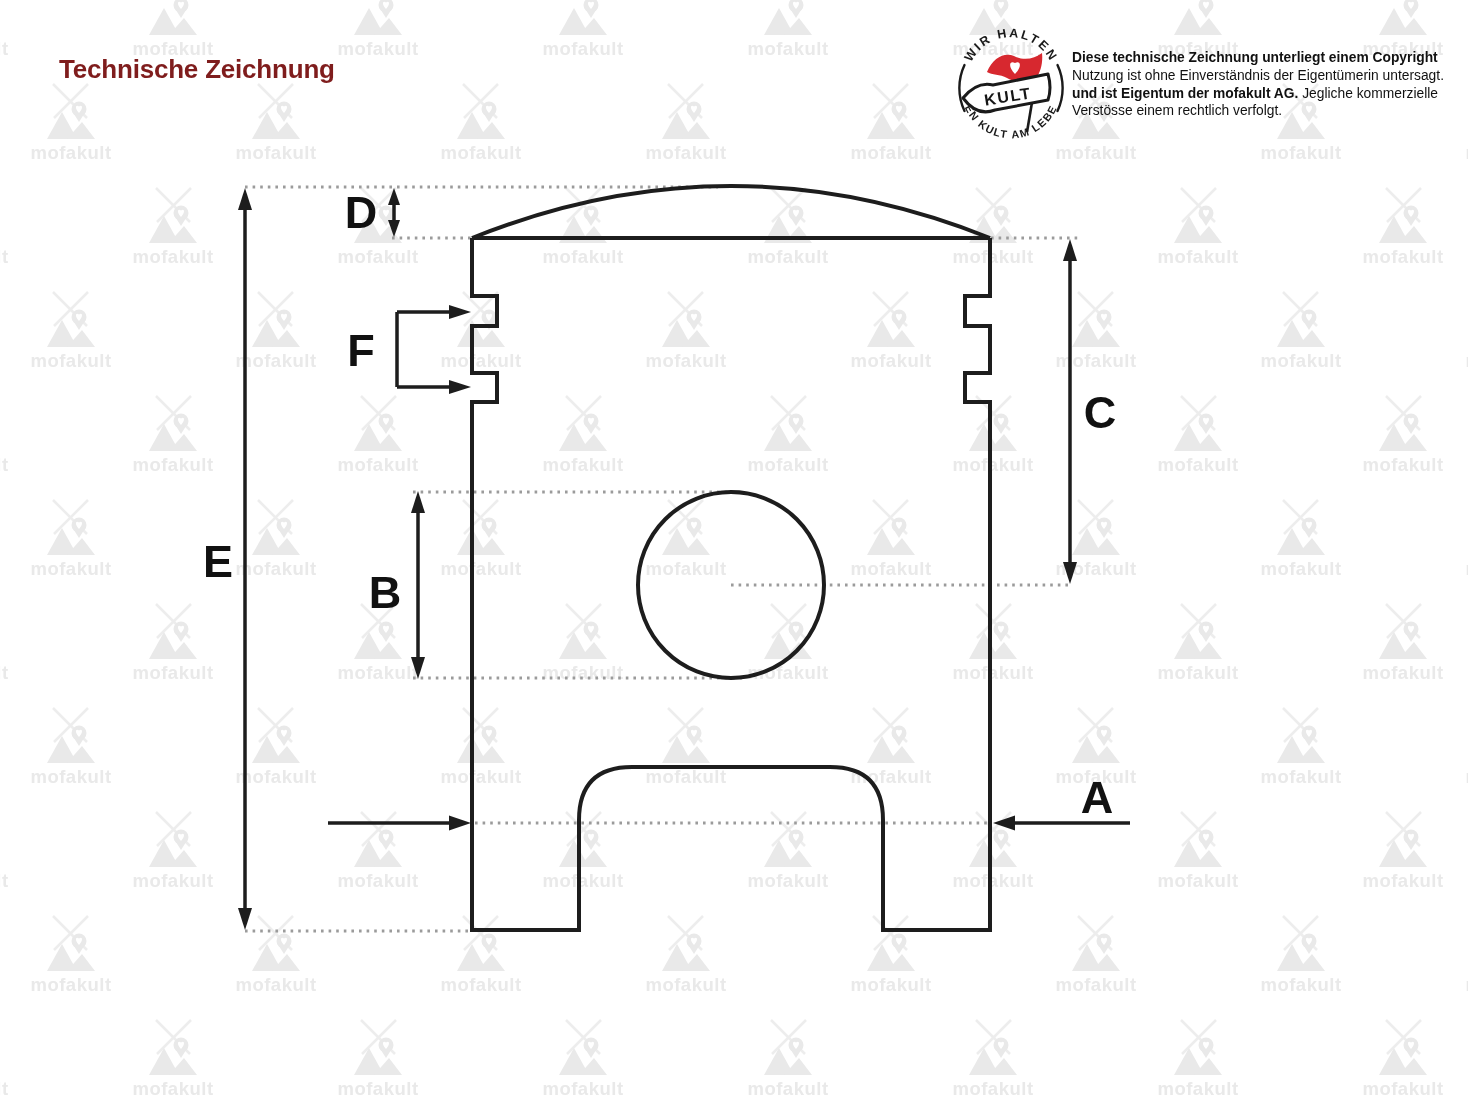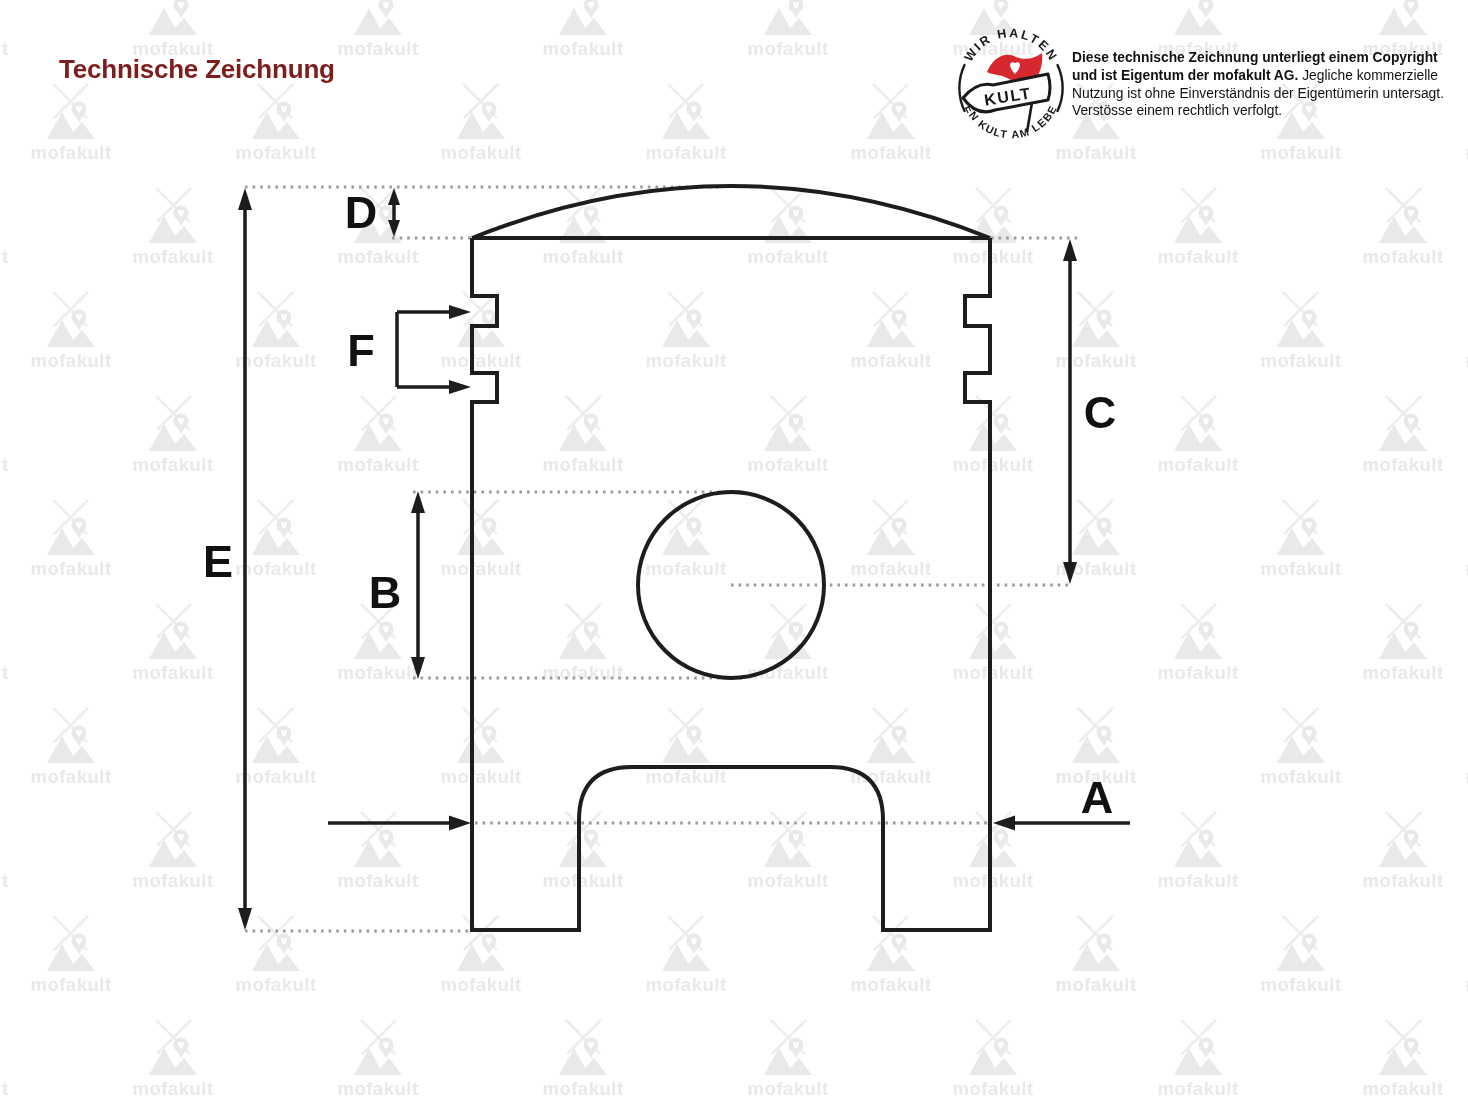--- a/index.html
+++ b/index.html
@@ -1330,18 +1330,18 @@
     </text>
     <line x1="89" y1="27" x2="76" y2="104" stroke="#1a1a1a" stroke-width="2.6"></line>
     <path d="M36 44 C42 29 54 24 63 28 C73 33 83 31 91 25 C92 34 90 44 85 50 C75 56 63 54 56 50 C49 46 41 47 36 44 Z" style="fill:var(--accent)"></path>
     <path d="M64 46 C57 39 58 32 64 35 C70 32 71 39 64 46 Z" fill="#fff"></path>
     <path d="M12 70 Q26 53 42 57 L97 46 Q101 60 97 72 L44 82 Q26 89 12 70 Z" fill="#fff" stroke="#1a1a1a" stroke-width="3" stroke-linejoin="round"></path>
     <text class="badge-kult" x="57" y="74" text-anchor="middle" transform="rotate(-9 57 69)">KULT</text>
   </svg>
 
   <div class="copyright">
     <div class="line"><span class="b">Diese technische Zeichnung unterliegt einem Copyright</span><span></span></div>
+    <div class="line"><span class="b"></span><span>Nutzung ist ohne Einverständnis der Eigentümerin untersagt.</span></div>
     <div class="line"><span class="b">und ist Eigentum der mofakult AG.</span><span> Jegliche kommerzielle</span></div>
-    <div class="line"><span class="b"></span><span>Nutzung ist ohne Einverständnis der Eigentümerin untersagt.</span></div>
     <div class="line"><span class="b"></span><span>Verstösse einem rechtlich verfolgt.</span></div>
   </div>
 
 </div>
 
 </body></html>

